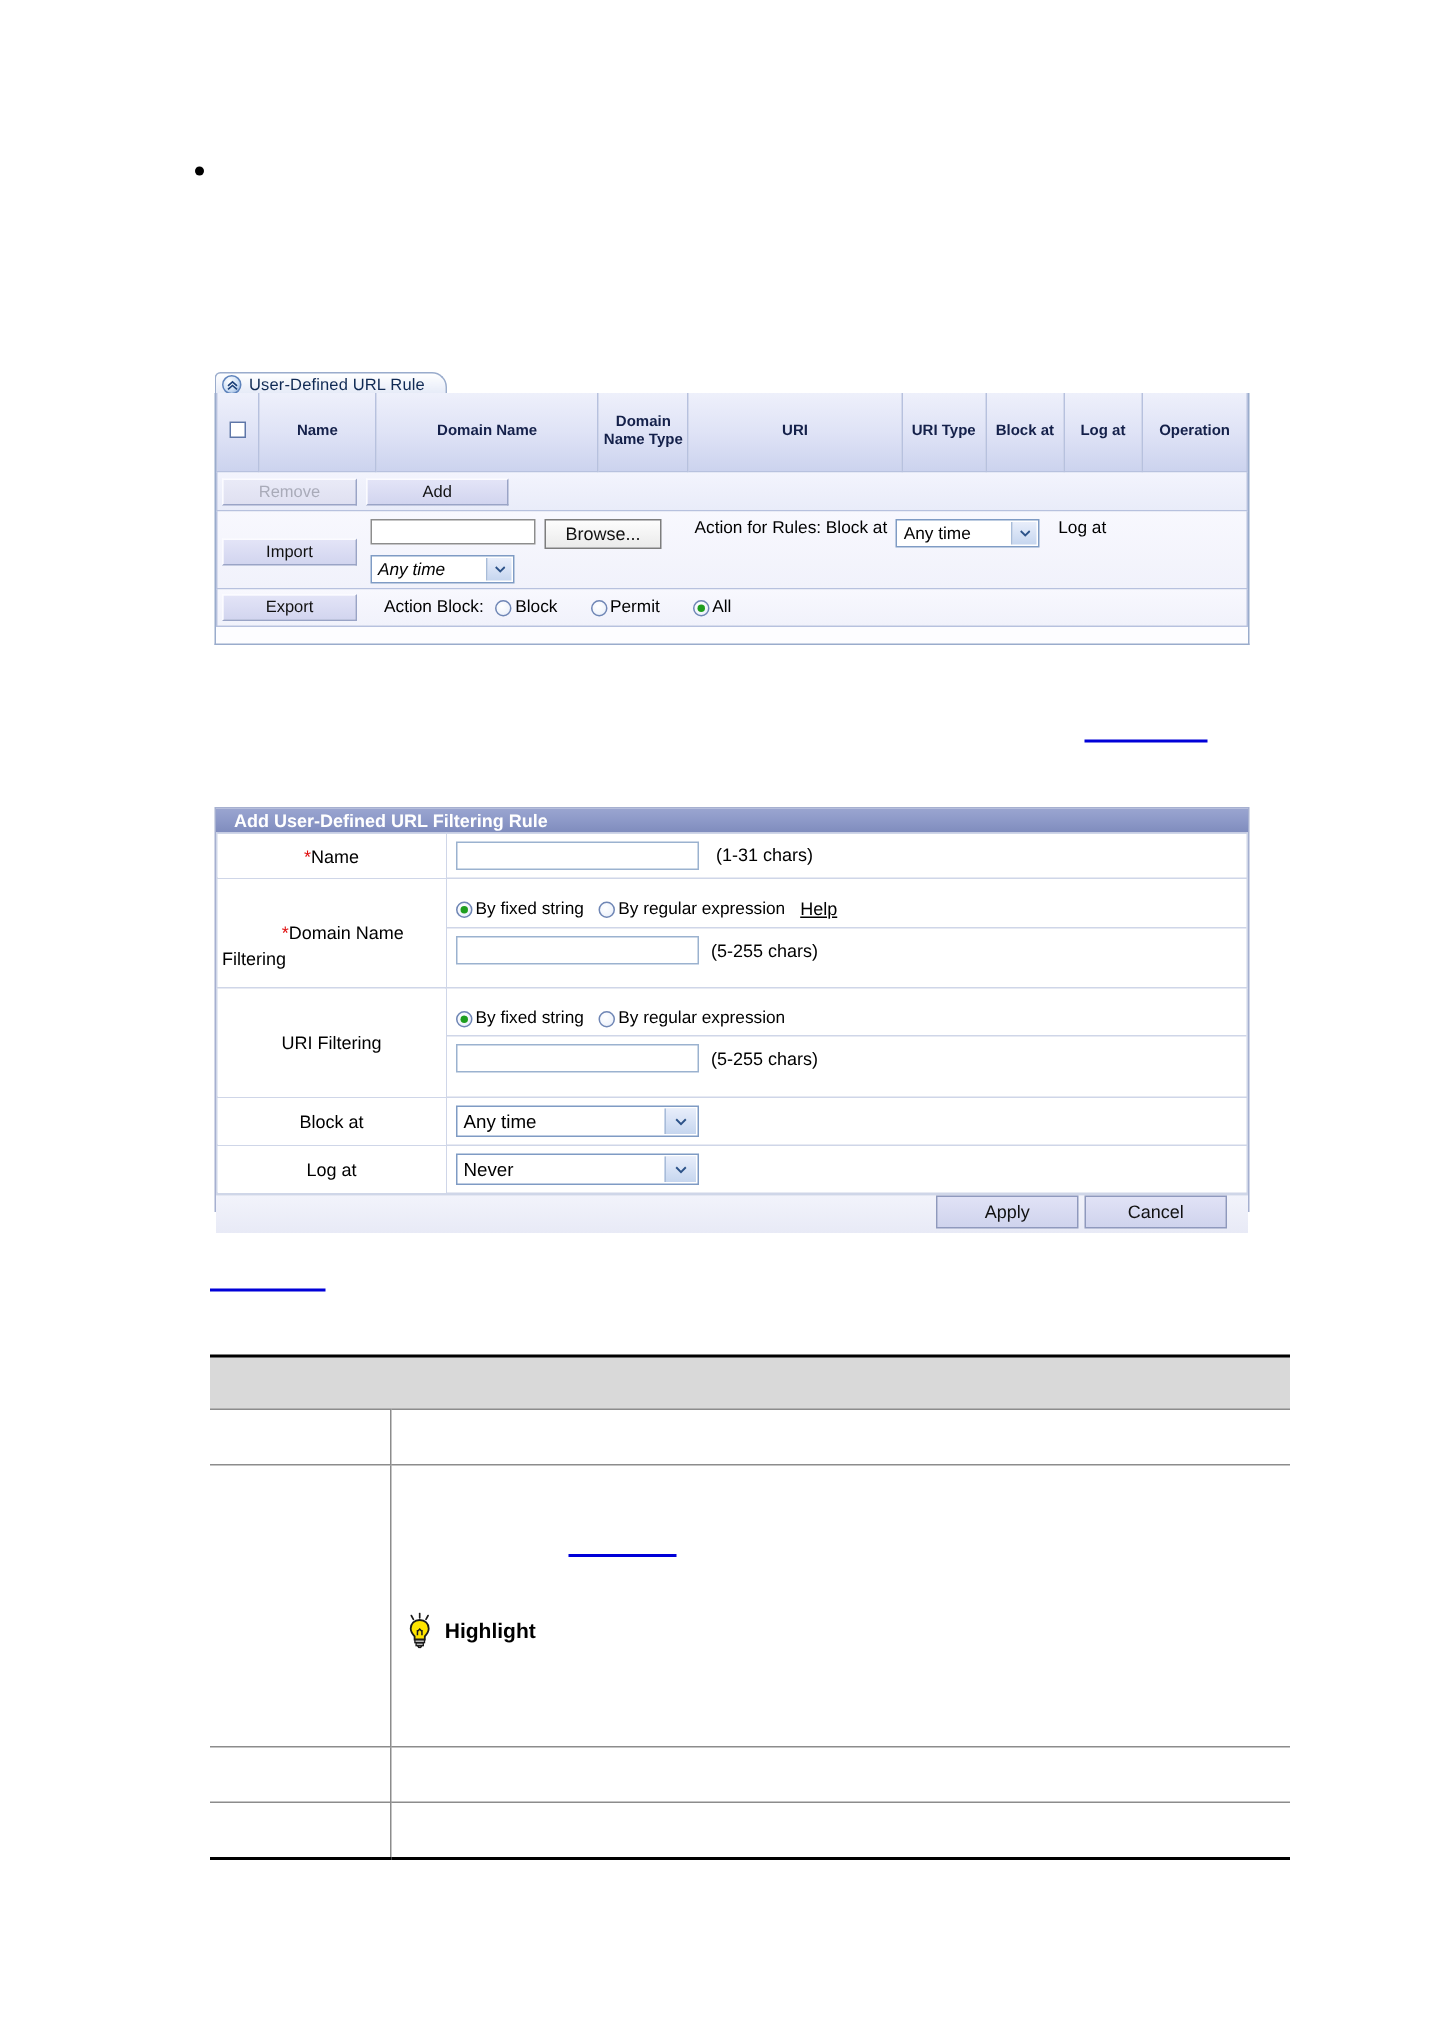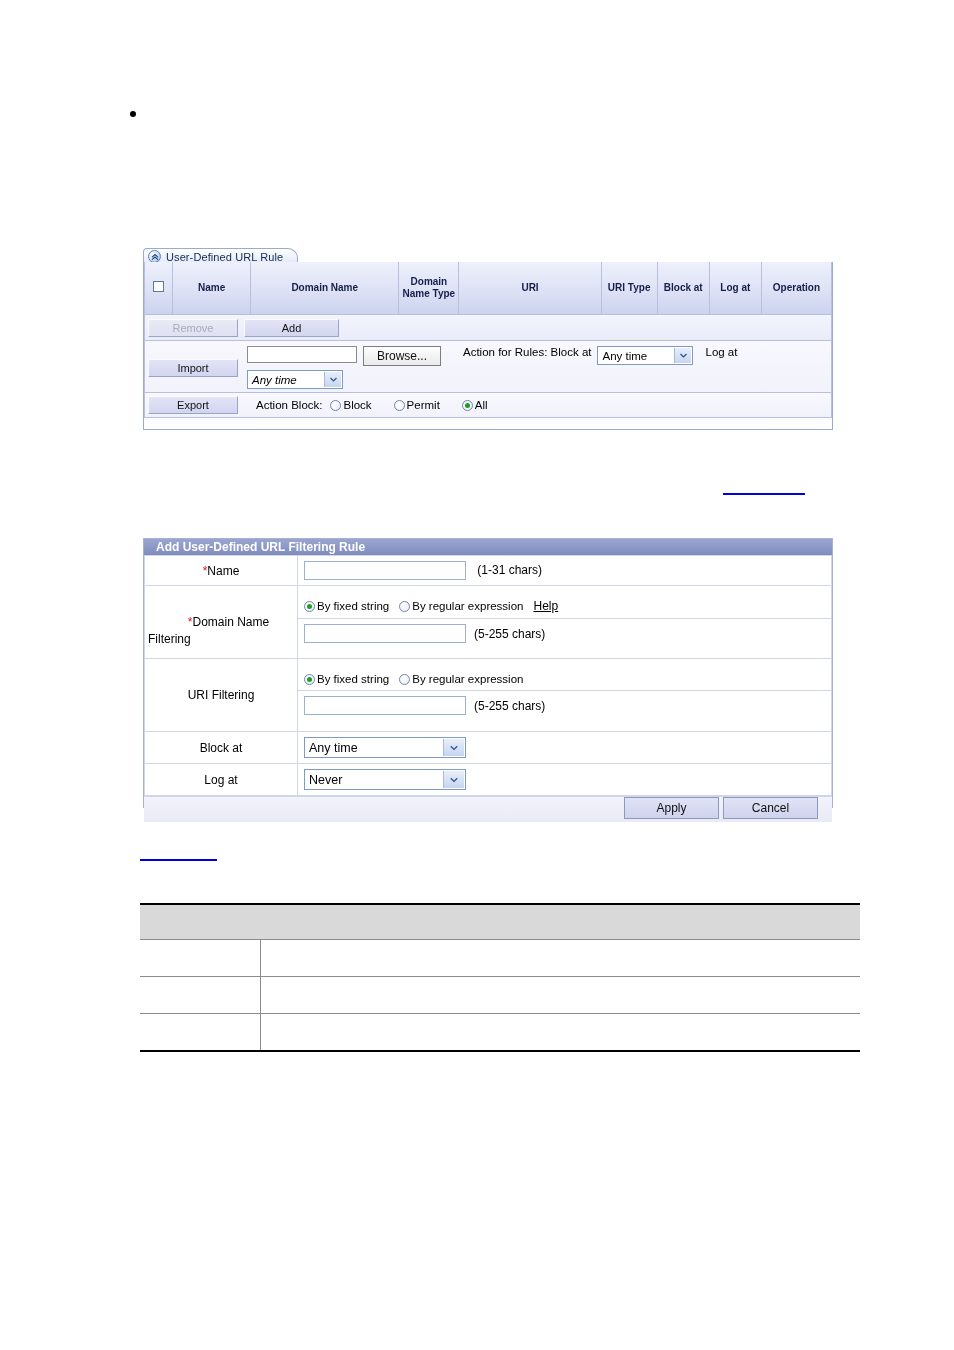--- a/index.html
+++ b/index.html
@@ -563,20 +563,44 @@
     <tr class="hdr">
       <td class="col1"></td>
       <td></td>
     </tr>
 
     <tr>
       <td class="col1 small-cell"></td>
       <td class="small-cell"></td>
     </tr>
 
+    <tr>
+      <td class="col1 tall-cell"></td>
+      <td class="tall-cell">
+        <div style="height:47px;"></div>
+        <div style="margin-left:110px;"><span class="bluelink" style="position:relative;display:inline-block;width:72px;top:-4px;"></span></div>
+        <div class="highlight-note">
+          <span class="bulb-wrap">
+            <svg width="22" height="24" viewBox="0 0 22 24" aria-hidden="true">
+              <g stroke="#1a1a1a" stroke-width="1.1" stroke-linecap="round">
+                <line x1="5.2" y1="2.0" x2="6.6" y2="4.6"></line>
+                <line x1="10.8" y1="0.6" x2="10.8" y2="3.6"></line>
+                <line x1="16.4" y1="2.0" x2="15.0" y2="4.6"></line>
+              </g>
+              <path d="M10.8 5.0 C7.3 5.0 4.8 7.5 4.8 10.7 C4.8 13.0 6.2 14.6 7.4 15.9 L7.4 18.0 L14.2 18.0 L14.2 15.9 C15.4 14.6 16.8 13.0 16.8 10.7 C16.8 7.5 14.3 5.0 10.8 5.0 Z" fill="#ffe500" stroke="#1a1a1a" stroke-width="1.2"></path>
+              <path d="M9.3 15.2 L9.3 11.6 M12.3 15.2 L12.3 11.6 M9.3 12.6 L10.8 11.0 L12.3 12.6" fill="none" stroke="#1a1a1a" stroke-width="1"></path>
+              <rect x="7.6" y="18.2" width="6.4" height="1.9" fill="#bfbfbf" stroke="#1a1a1a" stroke-width="0.9"></rect>
+              <rect x="8.4" y="20.3" width="4.8" height="1.8" fill="#bfbfbf" stroke="#1a1a1a" stroke-width="0.9"></rect>
+              <path d="M9.4 22.2 L12.2 22.2 L11.4 23.4 L10.2 23.4 Z" fill="#9a9a9a" stroke="#1a1a1a" stroke-width="0.8"></path>
+            </svg>
+          </span>
+          <span class="highlight-text">Highlight</span>
+        </div>
+      </td>
+    </tr>
 
     <tr>
       <td class="col1 small-cell"></td>
       <td class="small-cell"></td>
     </tr>
 
     <tr class="last">
       <td class="col1 small-cell"></td>
       <td class="small-cell"></td>
     </tr>

